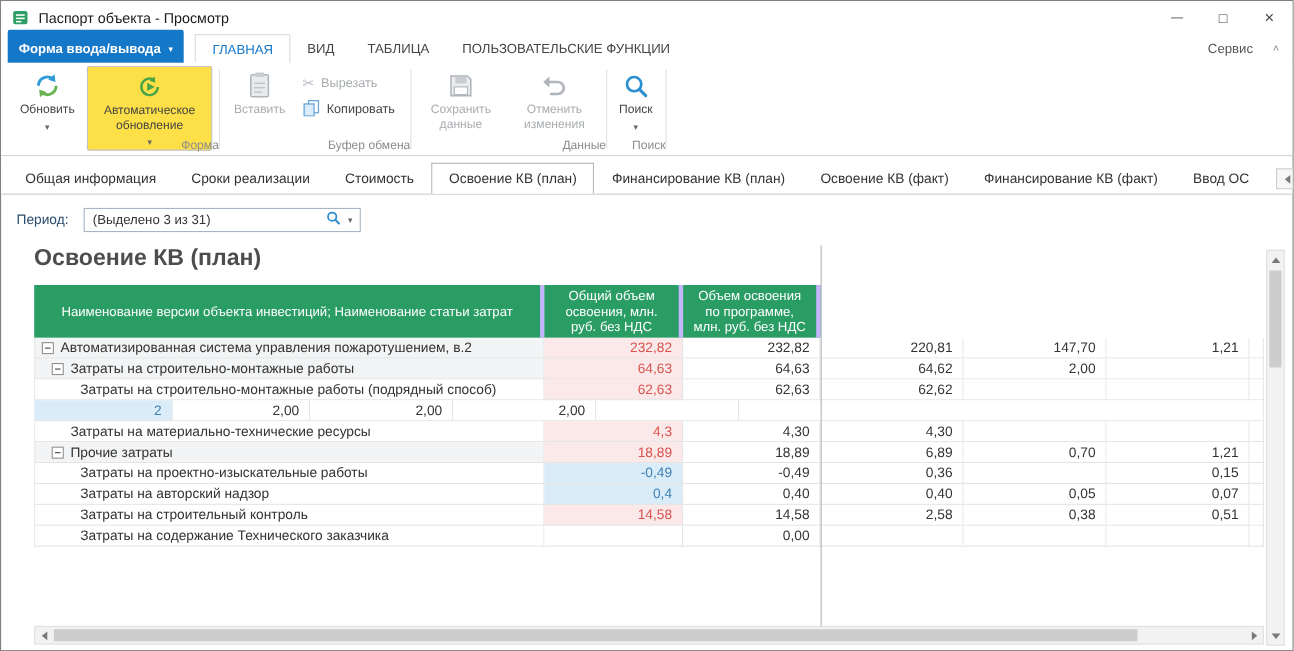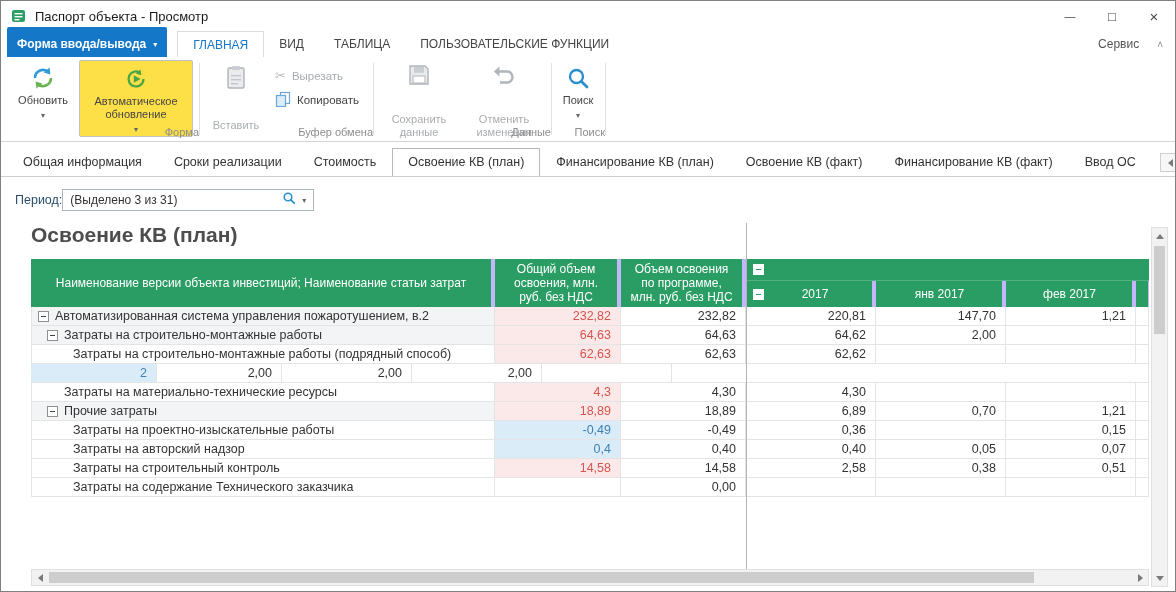--- a/index.html
+++ b/index.html
@@ -38,21 +38,21 @@
                  background: #fff; border-bottom: 1px solid #d4d4d4; }
   .rb-sep { position: absolute; top: 6px; bottom: 6px; width: 1px; background: #e2e2e2; }
   .group-label { position: absolute; bottom: 3px; font-size: 11px; color: #8d8d8d;
                  text-align: right; }
   .big-btn { position: absolute; top: 3px; height: 77px; display: flex; flex-direction: column;
              align-items: center; font-size: 11px; color: #444; text-align: center;
              line-height: 13px; }
   .big-btn .icon { height: 30px; display: flex; align-items: center; margin-top: 3px; }
   .big-btn .lbl { margin-top: 1px; }
   .big-btn .caret { font-size: 8px; color: #666; margin-top: 2px; }
-  .big-btn.disabled { color: #a9adb0; gap: 25px; }
+  .big-btn.disabled { color: #a9adb0; }
   .big-btn.checked { background: #fde047; border: 1px solid #c2c2c2; border-radius: 2px; }
   .small-btn { position: absolute; display: flex; align-items: center; gap: 6px;
                font-size: 11.5px; height: 21px; padding: 0 4px; color: #444; }
   .small-btn.disabled { color: #a9adb0; }
   .cut-glyph { font-size: 13px; color: #b7bcc1; }
 
   
   .tabstrip { position: absolute; top: 146px; left: 0; right: 0; height: 30px;
               display: flex; align-items: flex-end; background: #fff;
               border-bottom: 1px solid #cdcdcd; padding-left: 6px; }
@@ -60,21 +60,21 @@
   .ptab { font-size: 12.5px; color: #333; padding: 6px 15px 7px; white-space: nowrap;
           border: 1px solid transparent; border-bottom: none; }
   .ptab.active { border-color: #b9b9b9; background: #fff; }
   .tab-nav { margin-left: auto; display: flex; gap: 3px; padding: 0 8px 4px 8px; }
   .tab-nav-btn { width: 22px; height: 19px; border: 1px solid #cfcfcf; background: #f7f7f7;
                  color: #888; font-size: 10px; display: flex; align-items: center;
                  justify-content: center; }
 
   
   .filter-row { position: absolute; top: 188px; left: 14px; display: flex;
-                align-items: center; gap: 0; }
+                align-items: center; gap: 14px; }
   .filter-label { font-size: 12.5px; color: #2a4d6e; }
   .combo { width: 252px; height: 22px; border: 1px solid #a9b6c1; background: #fff;
            display: flex; align-items: center; }
   .combo-text { flex: 1; font-size: 12px; padding-left: 7px; color: #333; white-space: nowrap; }
   .combo-icons { display: flex; align-items: center; gap: 6px; padding: 0 7px; }
   .combo-caret { font-size: 8px; color: #666; }
 
   
   .page-title { position: absolute; left: 30px; top: 222px; font-size: 21px;
                 font-weight: bold; color: #4d4d4d; }
@@ -325,38 +325,20 @@
     </div>
   </div>
 
   <div class="page-title">Освоение КВ (план)</div>
 
   <div class="grid">
     <div class="thead">
       <div class="hcell c-name">Наименование версии объекта инвестиций; Наименование статьи затрат</div>
       <div class="hcell c-total">Общий объем освоения, млн. руб. без НДС</div>
       <div class="hcell c-prog">Объем освоения по программе, млн. руб. без НДС</div>
-      <div class="hgroup">
-        <div class="hgrouprow">
-          <span class="hexp"></span>
-        </div>
-        <div class="hmonths">
-            <div class="hcell c-m month">
-              <span class="hexp"></span>
-              <span class="mlabel">2017</span>
-            </div>
-            <div class="hcell c-m month">
-              <span class="mlabel">янв 2017</span>
-            </div>
-            <div class="hcell c-m month">
-              <span class="mlabel">фев 2017</span>
-            </div>
-            <div class="hcell c-fill"></div>
-          </div>
-      </div>
     </div>
     <div class="tbody">
         <div class="trow group">
           <div class="cell c-name" style="padding-left: 6px;">
             <span class="expbox"></span>
             <span>Автоматизированная система управления пожаротушением, в.2</span>
           </div>
           <div class="cell num c-total red">232,82</div>
           <div class="cell num c-prog">232,82</div>
           <div class="cell num c-m">220,81</div>

